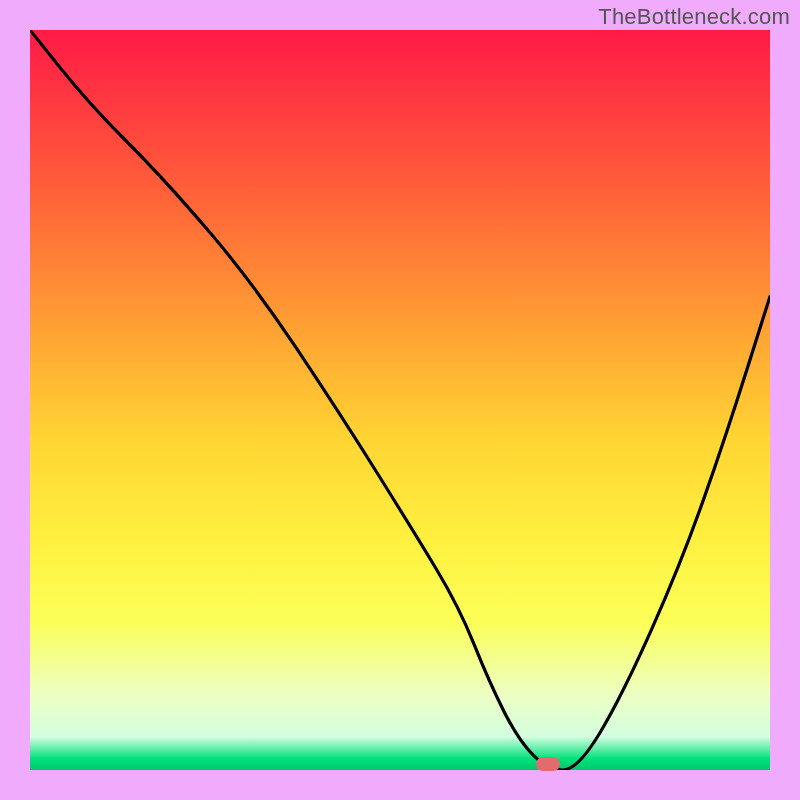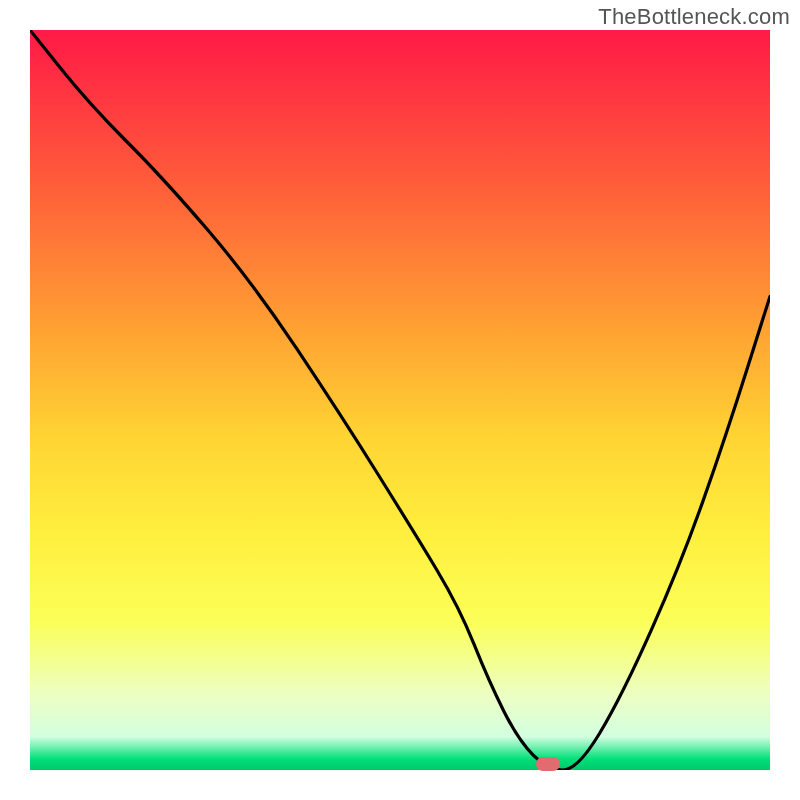--- a/index.html
+++ b/index.html
@@ -1,21 +1,21 @@
 <!DOCTYPE html>
 <html><head>
 <meta charset="utf-8">
 <style>
   * { margin: 0; padding: 0; box-sizing: border-box; }
   html, body { width: 800px; height: 800px; overflow: hidden; background: #000; }
   .frame {
     position: relative;
     width: 800px;
     height: 800px;
-    background: #ffffff;
+    background: #f0abfc;
   }
   .watermark {
     position: absolute;
     top: 4px;
     right: 10px;
     font-family: Arial, Helvetica, sans-serif;
     font-size: 22px;
     font-weight: 400;
     color: #555;
     letter-spacing: 0.2px;

